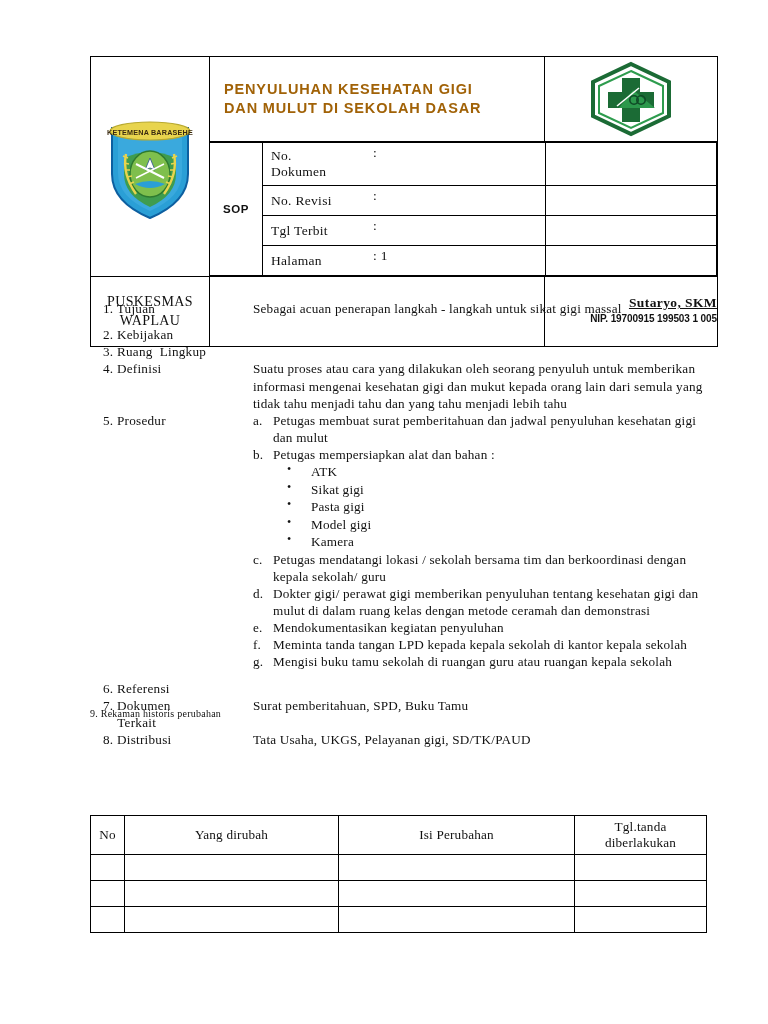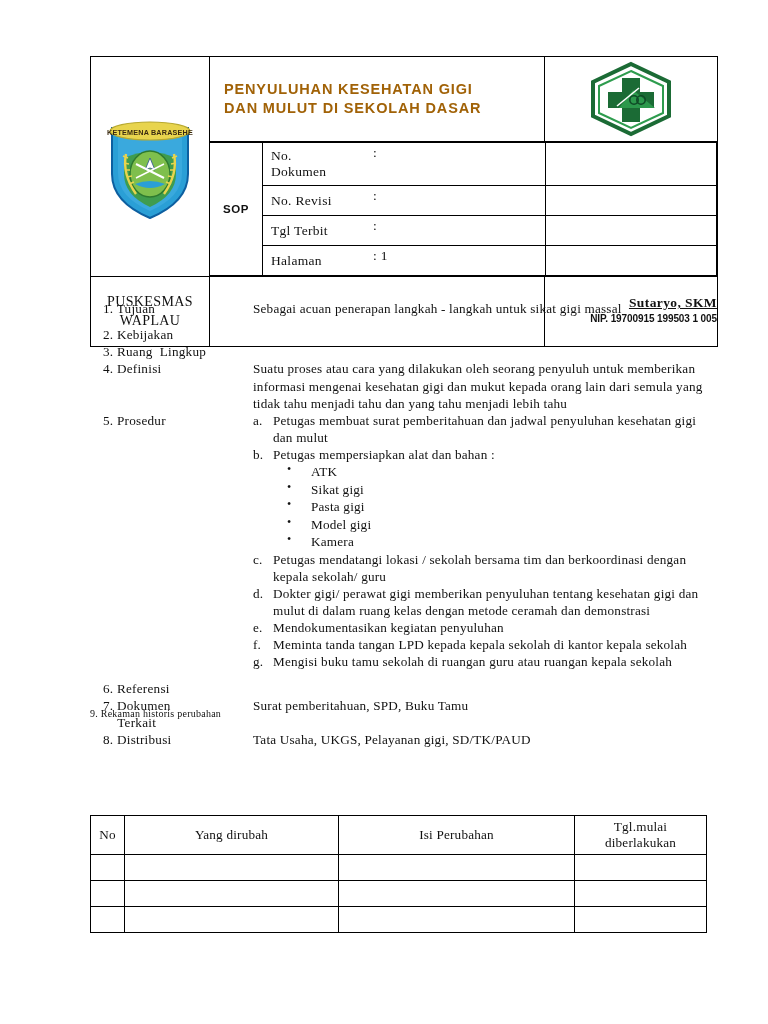--- a/index.html
+++ b/index.html
@@ -418,21 +418,21 @@
 
   <div class="sect9">9. Rekaman historis  perubahan</div>
 
   <table class="hist-table">
     <thead>
       <tr>
         <td class="col-no">No</td>
         <td class="col-yang">Yang dirubah</td>
         <td class="col-isi">Isi Perubahan</td>
         <td class="col-tgl">
-          <div>Tgl.mulai</div>
+          <div>Tgl.tanda</div>
           <div>diberlakukan</div>
         </td>
       </tr>
     </thead>
     <tbody>
       <tr>
         <td></td>
         <td></td>
         <td></td>
         <td></td>

